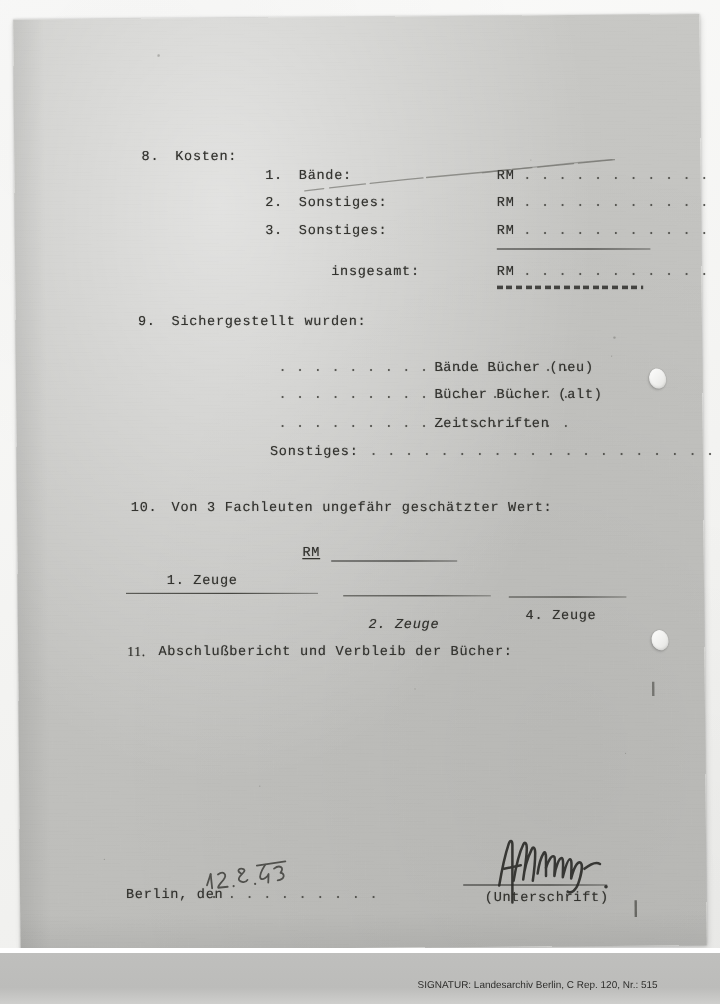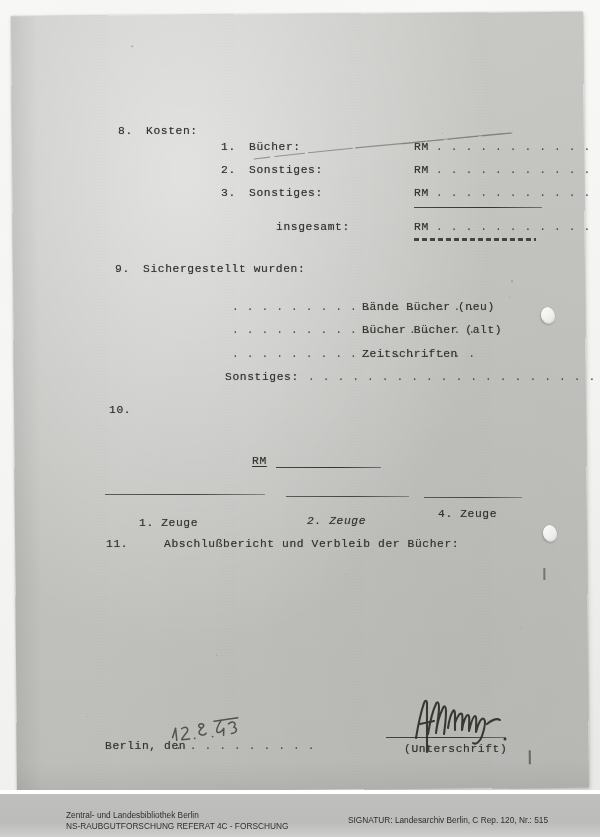--- a/index.html
+++ b/index.html
@@ -209,21 +209,21 @@
 
   <div class="punch-hole" style="left:541px;top:307px;"></div>
   <div class="punch-hole" style="left:543px;top:525px;"></div>
 
   <div id="typed">
 
     <span class="tx" style="left:118px;top:126px;">8.</span>
     <span class="tx" style="left:146px;top:126px;">Kosten:</span>
 
     <span class="tx" style="left:221px;top:142px;">1.</span>
-    <span class="tx" style="left:249px;top:142px;">Bücher:</span>
+    <span class="tx" style="left:249px;top:142px;">Bände:</span>
     <span class="tx" style="left:414px;top:142px;">RM</span>
     <span class="tx faint" style="left:436px;top:142px;">. . . . . . . . . . . .</span>
 
     <span class="tx" style="left:221px;top:165px;">2.</span>
     <span class="tx" style="left:249px;top:165px;">Sonstiges:</span>
     <span class="tx" style="left:414px;top:165px;">RM</span>
     <span class="tx faint" style="left:436px;top:165px;">. . . . . . . . . . . .</span>
 
     <span class="tx" style="left:221px;top:188px;">3.</span>
     <span class="tx" style="left:249px;top:188px;">Sonstiges:</span>
@@ -246,36 +246,37 @@
 
     <span class="tx faint" style="left:232px;top:325px;">. . . . . . . . . . . . . . . . .</span>
     <span class="tx" style="left:362px;top:325px;">Bücher Bücher (alt)</span>
 
     <span class="tx faint" style="left:232px;top:349px;">. . . . . . . . . . . . . . . . .</span>
     <span class="tx" style="left:362px;top:349px;font-family:Liberation Mono, monospace;">Zeitschriften</span>
 
     <span class="tx" style="left:225px;top:372px;">Sonstiges:</span>
     <span class="tx faint" style="left:308px;top:372px;">. . . . . . . . . . . . . . . . . . . . . . . . . . .</span>
 
-    <span class="tx" style="left:109px;top:405px;">10.</span>
+    <span class="tx" style="left:109px;top:419px;">10.</span>
+    <span class="tx" style="left:143px;top:419px;">Von 3 Fachleuten ungefähr geschätzter Wert:</span>
 
     <span class="tx u" style="left:252px;top:456px;">RM</span>
     <div class="rule" style="left:276px;top:467px;width:105px;"></div>
 
     <div class="rule thin" style="left:105px;top:494px;width:160px;"></div>
-    <span class="tx" style="left:139px;top:518px;">1. Zeuge</span>
+    <span class="tx" style="left:139px;top:480px;">1. Zeuge</span>
 
     <div class="rule thin" style="left:286px;top:496px;width:123px;"></div>
     <span class="tx" style="left:307px;top:516px;font-style:italic;">2. Zeuge</span>
 
     <div class="rule thin" style="left:424px;top:497px;width:98px;"></div>
     <span class="tx" style="left:438px;top:509px;">4. Zeuge</span>
 
-    <span class="tx" style="left:106px;top:539px;">11.</span>
-    <span class="tx" style="left:132px;top:539px;margin-left:32px;">Abschlußbericht und Verbleib der Bücher:</span>
+    <span class="tx" style="left:106px;top:539px;font-family:Liberation Serif, serif;">11.</span>
+    <span class="tx" style="left:132px;top:539px;">Abschlußbericht und Verbleib der Bücher:</span>
 
     <span class="tx" style="left:105px;top:741px;">Berlin, den</span>
     <span class="tx faint" style="left:175px;top:741px;">. . . . . . . . . .</span>
 
     <div class="rule" style="left:386px;top:737px;width:120px;"></div>
     <span class="tx" style="left:404px;top:744px;">(Unterschrift)</span>
   </div>
 
   <svg id="pencil-stroke" viewBox="0 0 262 30" preserveAspectRatio="none">
     <path d="M2,27 C60,20 120,14 178,9 C210,6 238,3 260,1" fill="none" stroke="#4b4b45" stroke-width="1.1" stroke-linecap="round" stroke-dasharray="16 5 30 4 44 3 70 2" opacity="0.8"></path>
@@ -303,19 +304,17 @@
       <path d="M24,40 C26,28 29,16 32,10 C33,7 35,8 35,13 C35,21 33,31 32,39 C33,30 36,20 39,14 C40,11 42,12 42,17 C42,25 41,33 40,40"></path>
       <path d="M44,34 C45,27 47,20 49,17 C50,15 51,17 51,21 L51,36"></path>
       <path d="M51,29 C53,23 56,18 58,20 C59,22 58,30 58,36 C59,28 62,21 64,21 C66,21 65,30 65,37 C67,29 69,22 71,22 C73,22 72,30 72,38 C74,30 77,23 80,25 C82,27 80,36 78,42 C76,48 72,51 69,49"></path>
       <path d="M83,30 C88,26 93,24 96,26"></path>
     </g>
     <circle cx="101" cy="45" r="1.5" fill="#2a2a27"></circle>
   </svg>
 
   <div id="caption-bar">
     <div id="caption-inner">
-      <div id="caption-left">Zentral- und Landesbibliothek Berlin
-NS-RAUBGUTFORSCHUNG REFERAT 4C - FORSCHUNG</div>
       <div id="caption-right">SIGNATUR: Landesarchiv Berlin, C Rep. 120, Nr.: 515</div>
     </div>
   </div>
 
 </div>
 
 </body></html>

